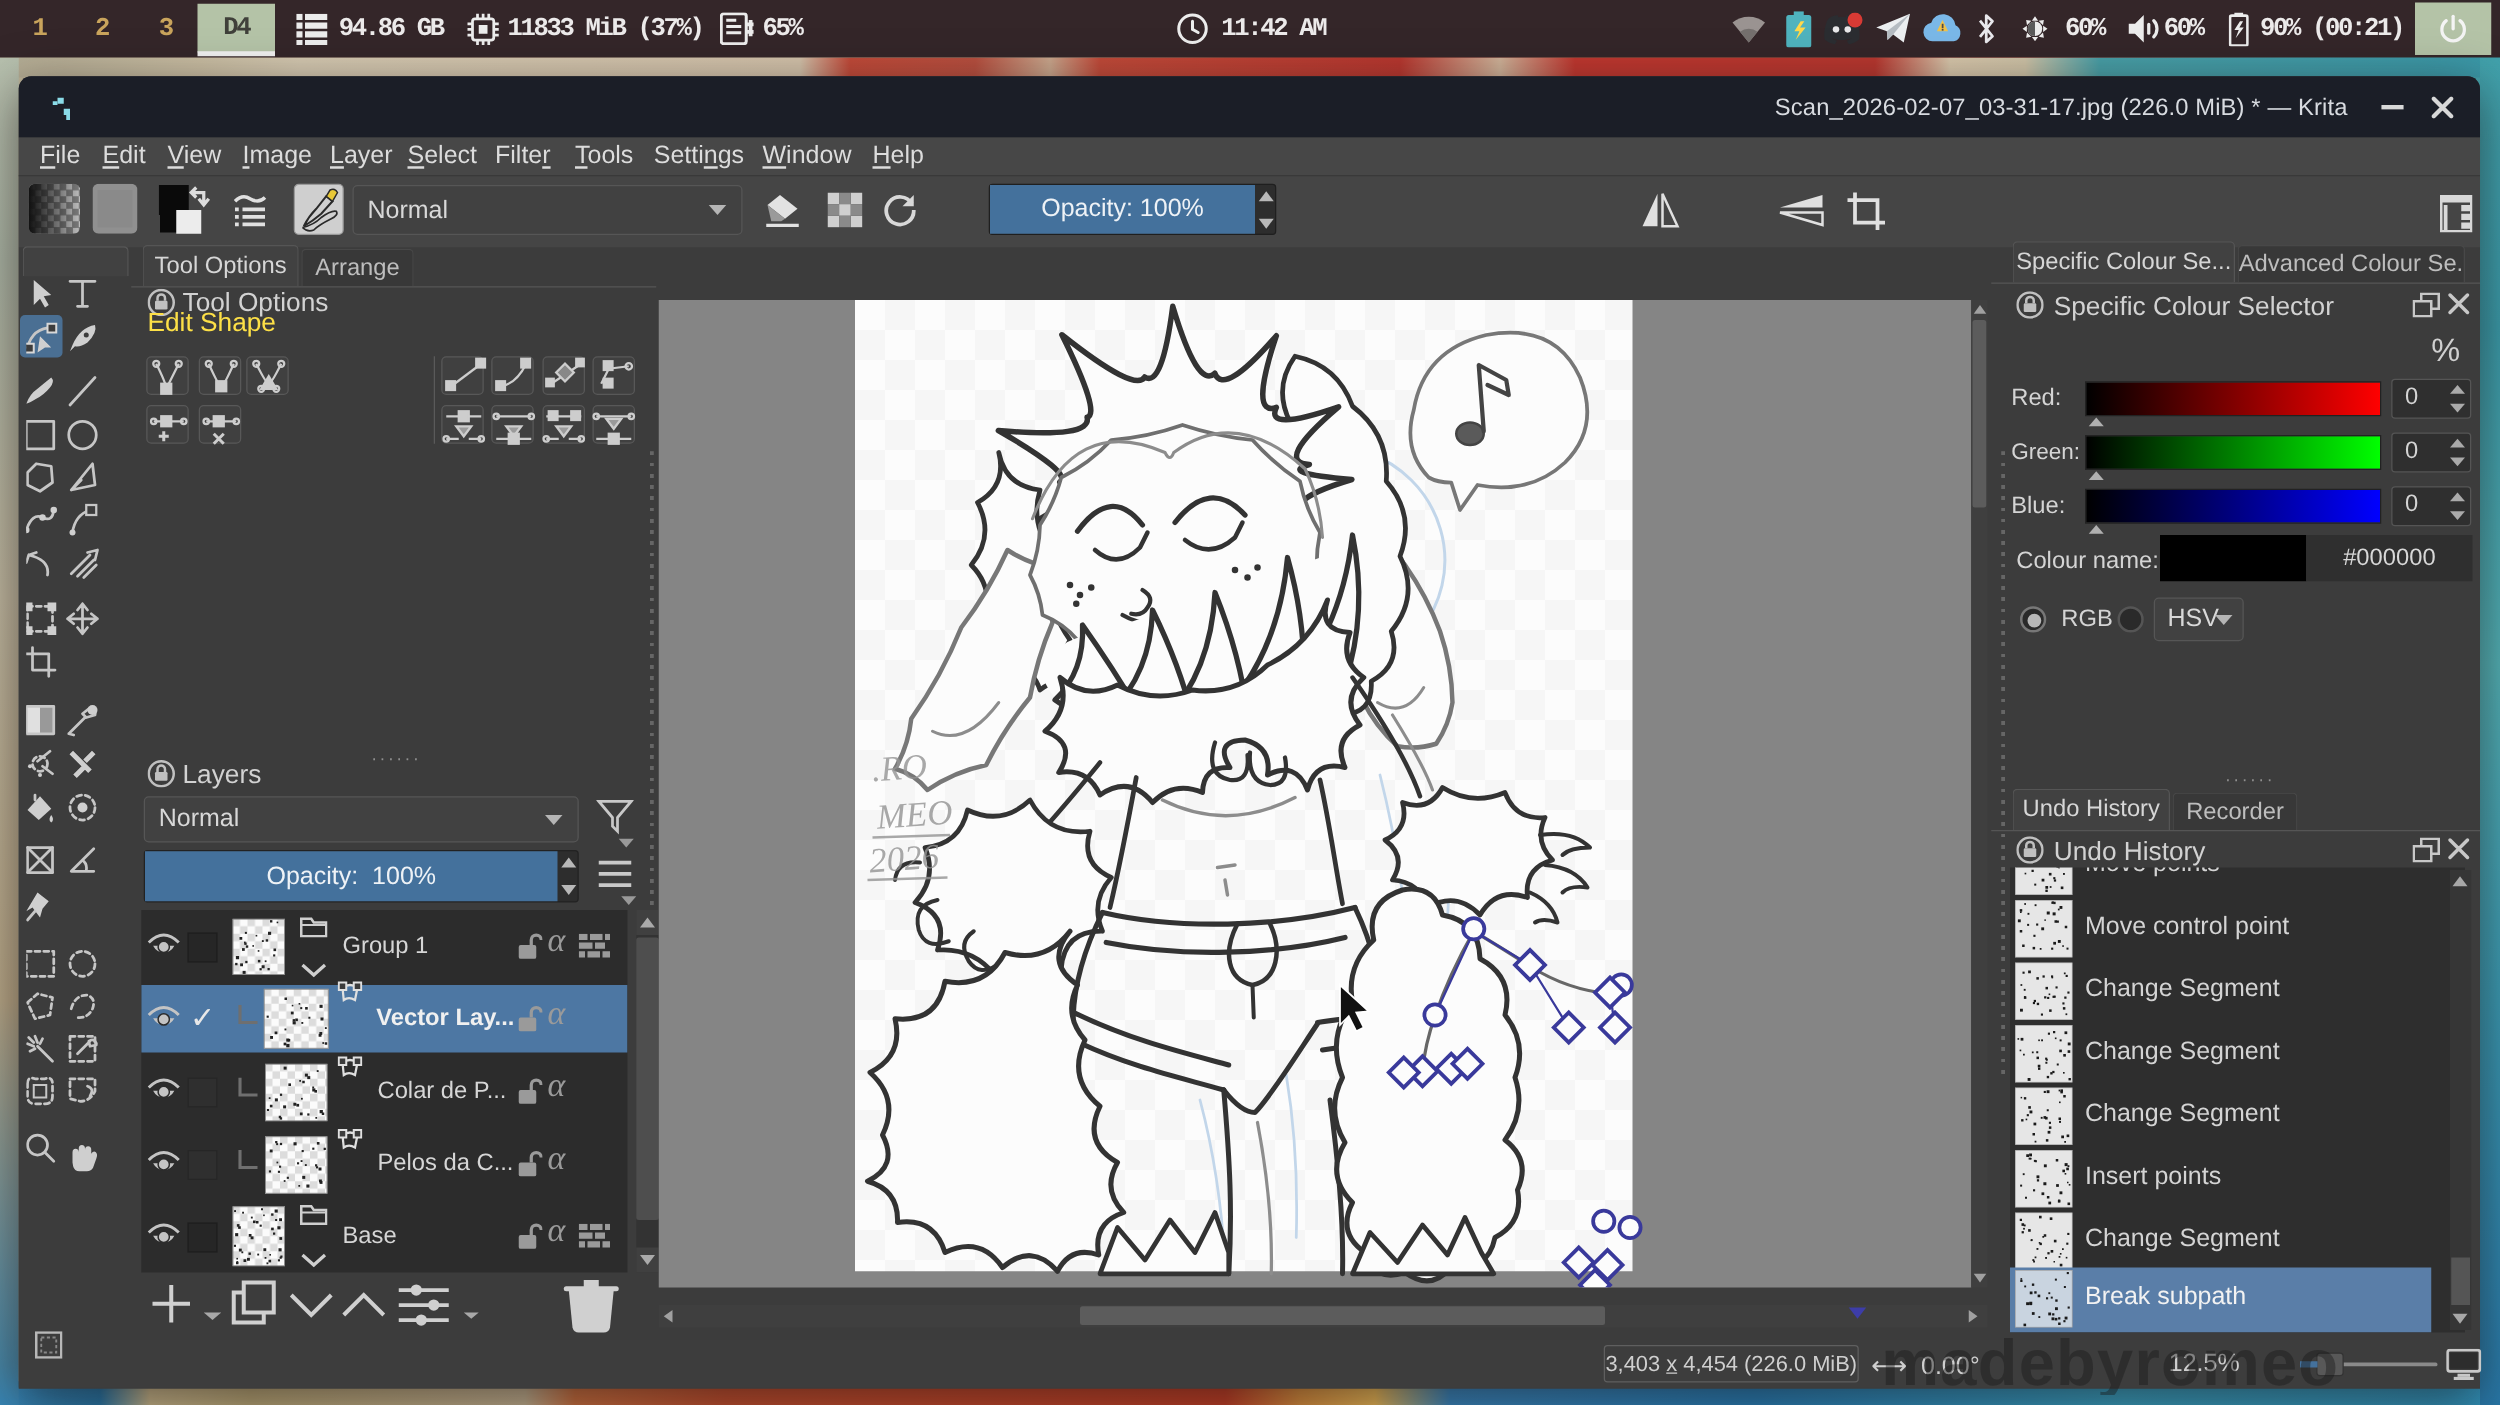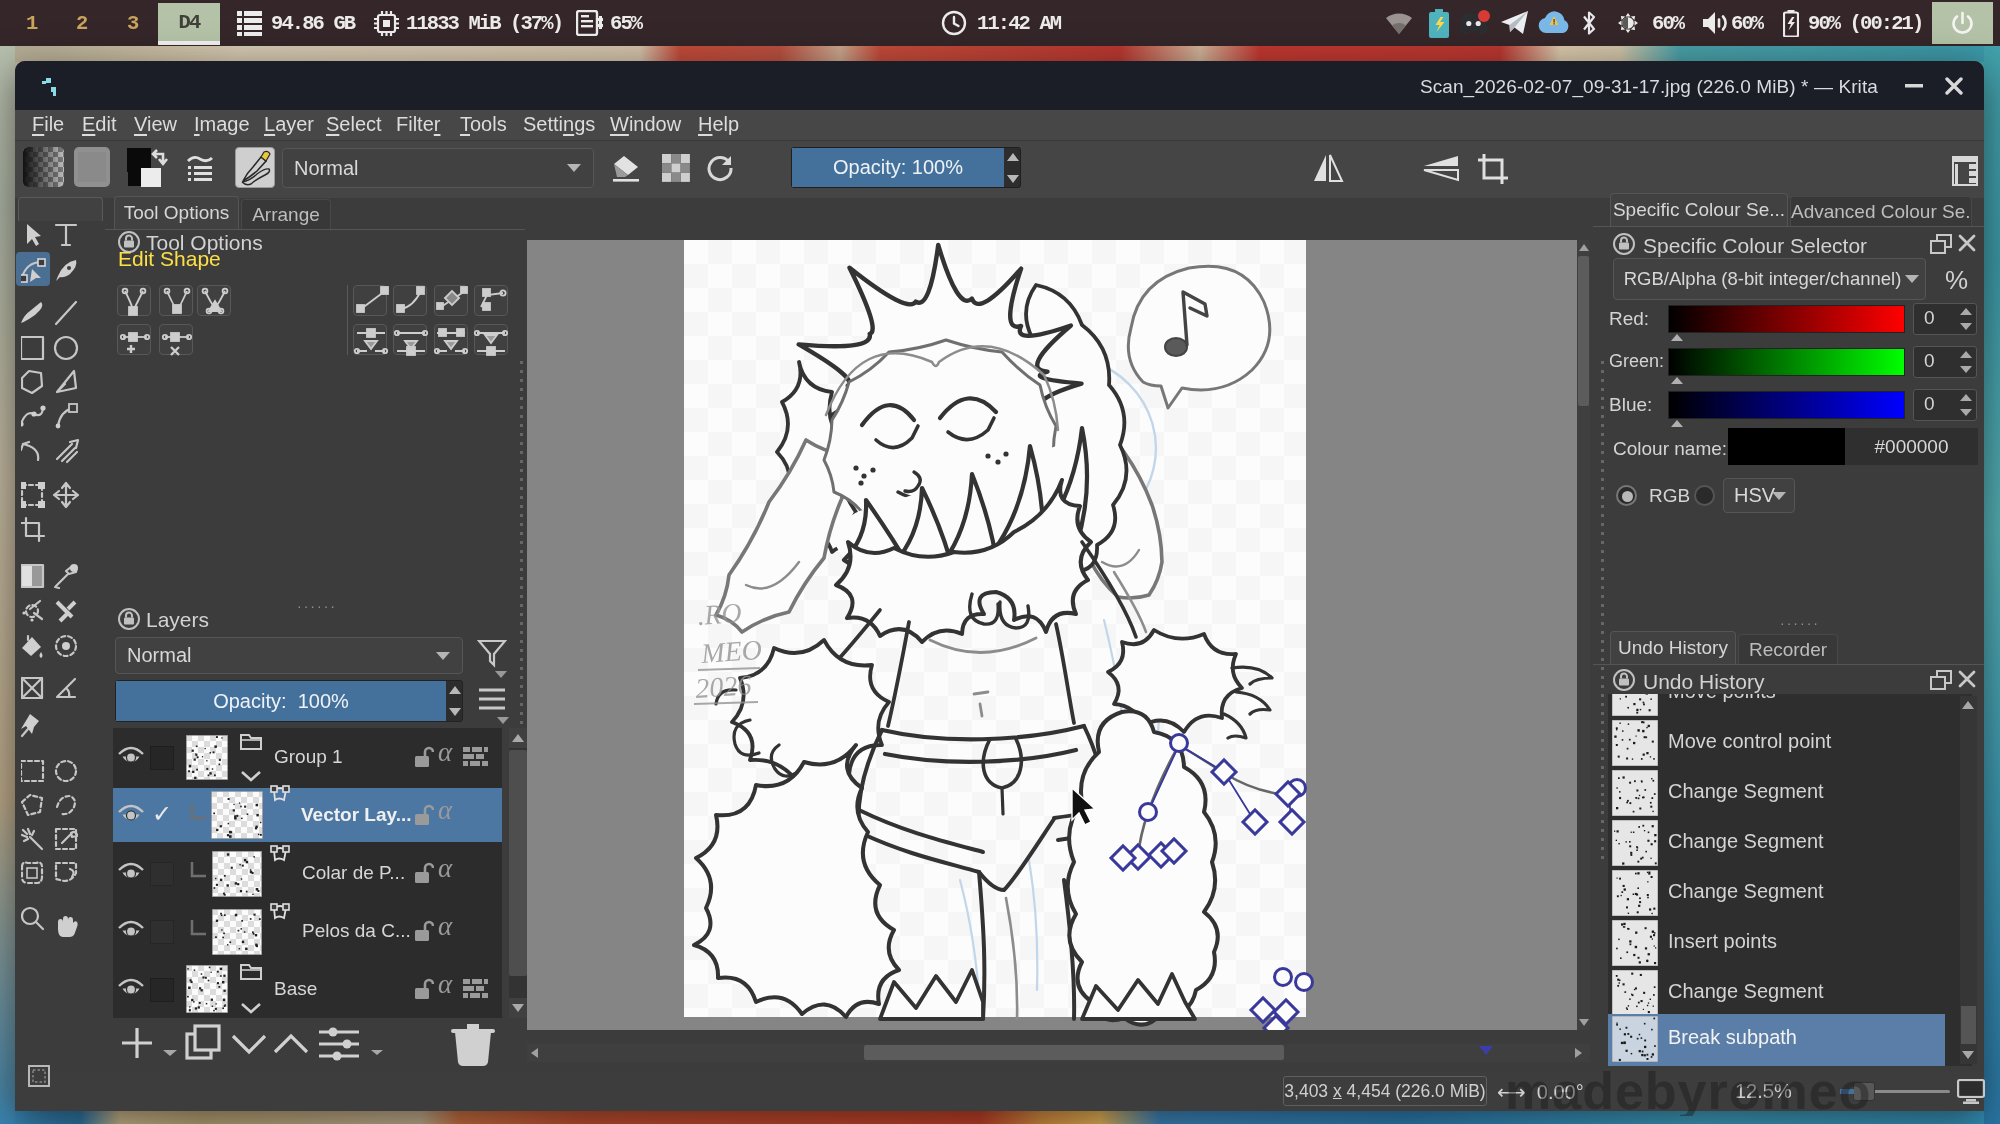--- a/index.html
+++ b/index.html
@@ -172,21 +172,21 @@
   <div id="win">
     <div id="titlebar">
       <svg class="ico" style="left:27px; top:17px;" width="20" height="21" viewBox="0 0 20 21">
           <g fill="#8adbe8">
             <rect x="4" y="0" width="5" height="5"></rect>
             <rect x="0" y="3" width="4" height="3"></rect>
             <rect x="9" y="9" width="5" height="5"></rect>
             <rect x="11" y="13" width="3" height="5"></rect>
           </g>
         </svg>
-      <span class="title">Scan_2026-02-07_09-31-17.jpg (226.0 MiB) * — Krita</span>
+      <span class="title">Scan_2026-02-07_03-31-17.jpg (226.0 MiB) * — Krita</span>
       <svg class="ico" style="left:1890px; top:22px;" width="18" height="6" viewBox="0 0 18 6">
           <rect width="18" height="3.5" y="1" fill="#d8d8d8"></rect>
         </svg>
       <svg class="ico" style="left:1930px; top:16px;" width="18" height="18" viewBox="0 0 18 18">
           <path d="M2 2 L16 16 M16 2 L2 16" stroke="#d8d8d8" stroke-width="3.4" stroke-linecap="round"></path>
         </svg>
     </div>
     <div id="menubar">
       <span style="left:17px;"><u>F</u>ile</span>
       <span style="left:67px;"><u>E</u>dit</span>
@@ -1065,21 +1065,20 @@
           <path d="M8 9.5 v-2 a3 3 0 0 1 6 0 v2" fill="none" stroke="#c0c0c0" stroke-width="2"></path>
         </svg>
       <span class="lockhdr" style="left:50px; top:39px;">Specific Colour Selector</span>
       <svg class="abs" style="left:337px; top:39px;" width="22" height="20" viewBox="0 0 22 20">
           <rect x="7" y="1" width="14" height="12" fill="none" stroke="#c8c8c8" stroke-width="2"></rect>
           <rect x="1" y="7" width="14" height="12" fill="#3c3c3c" stroke="#c8c8c8" stroke-width="2"></rect>
         </svg>
       <svg class="abs" style="left:365px; top:39px;" width="18" height="18" viewBox="0 0 18 18">
           <path d="M2 2 L16 16 M16 2 L2 16" stroke="#c8c8c8" stroke-width="2.8" stroke-linecap="round"></path>
         </svg>
-      <div class="combo" style="left:20px; top:63px; width:313px; height:42px; line-height:40px; text-align:center; font-size:18.5px;"><span style="display:inline-block; padding-right:14px;">RGB/Alpha (8-bit integer/channel)</span><span class="arr" style="right:6px;"></span></div>
       <span class="abs" style="left:352px; top:70px; font-size:26px; color:#cfcfcf;">%</span>
       <span class="abs" style="left:16px; top:113px;">Red:</span>
       <div class="grad" style="left:75px; top:110px; background:linear-gradient(90deg,#000,#f00); border:1px solid #222;"></div>
       <div class="spinbox" style="left:320px; top:108px; width:64px; height:32px;">
           <span style="position:absolute; left:10px; top:3px;">0</span>
           <svg class="abs" style="left:44px; top:2px;" width="16" height="26" viewBox="0 0 16 26">
             <path d="M8 2 L14 9 L2 9 Z" fill="#aaa"></path>
             <path d="M8 24 L14 17 L2 17 Z" fill="#aaa"></path>
           </svg>
         </div>

